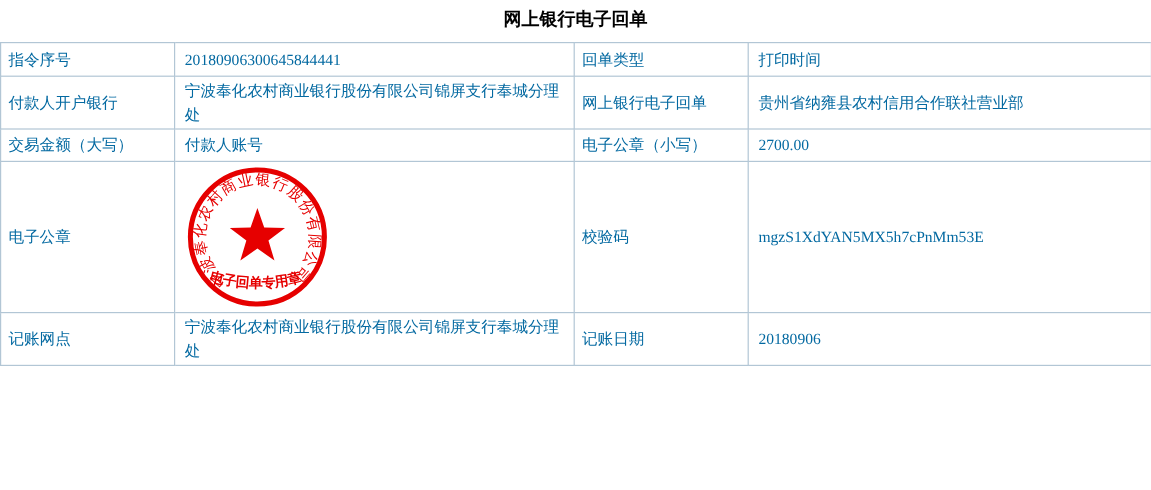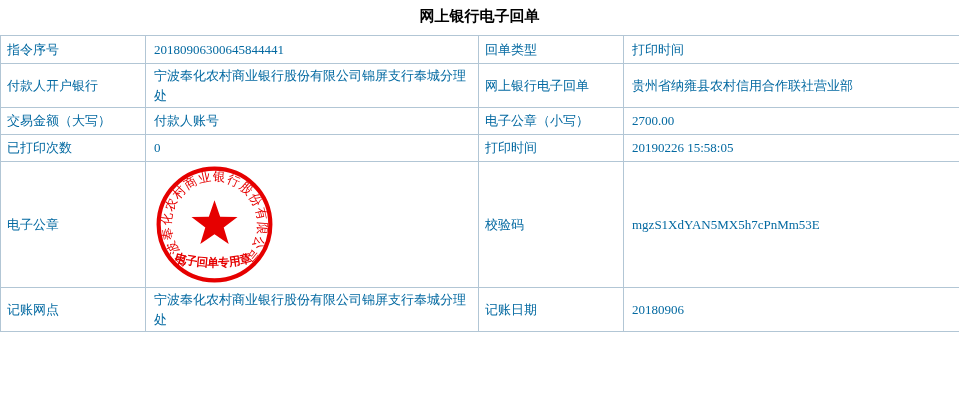--- a/index.html
+++ b/index.html
@@ -74,26 +74,20 @@
       <td class="value">宁波奉化农村商业银行股份有限公司锦屏支行奉城分理处</td>
       <td class="label">网上银行电子回单</td>
       <td class="value">贵州省纳雍县农村信用合作联社营业部</td>
     </tr>
     <tr class="h27">
       <td class="label">交易金额（大写）</td>
       <td class="value">付款人账号</td>
       <td class="label">电子公章（小写）</td>
       <td class="value">2700.00</td>
     </tr>
-    <tr class="h27">
-      <td class="label">已打印次数</td>
-      <td class="value">0</td>
-      <td class="label">打印时间</td>
-      <td class="value">20190226 15:58:05</td>
-    </tr>
     <tr class="h123">
       <td class="label">电子公章</td>
       <td class="value seal-wrap">
         <svg class="seal-svg" width="121" height="121" viewBox="0 0 130 130" xmlns="http://www.w3.org/2000/svg">
           <defs>
             <path id="sealArcTop" d="M 38,103.5 A 47,47 0 1 1 92,103.5" fill="none"></path>
             <path id="sealArcBottom" d="M 22,104 A 150,150 0 0 0 108,104" fill="none"></path>
           </defs>
           <circle class="seal-ring" cx="65" cy="65" r="60" stroke-width="4.5"></circle>
           <polygon class="seal-star" points="65,39 58.89,56.59 40.27,56.97 55.11,68.21 49.72,86.03 65,75.4 80.28,86.03 74.89,68.21 89.73,56.97 71.11,56.59"></polygon>

